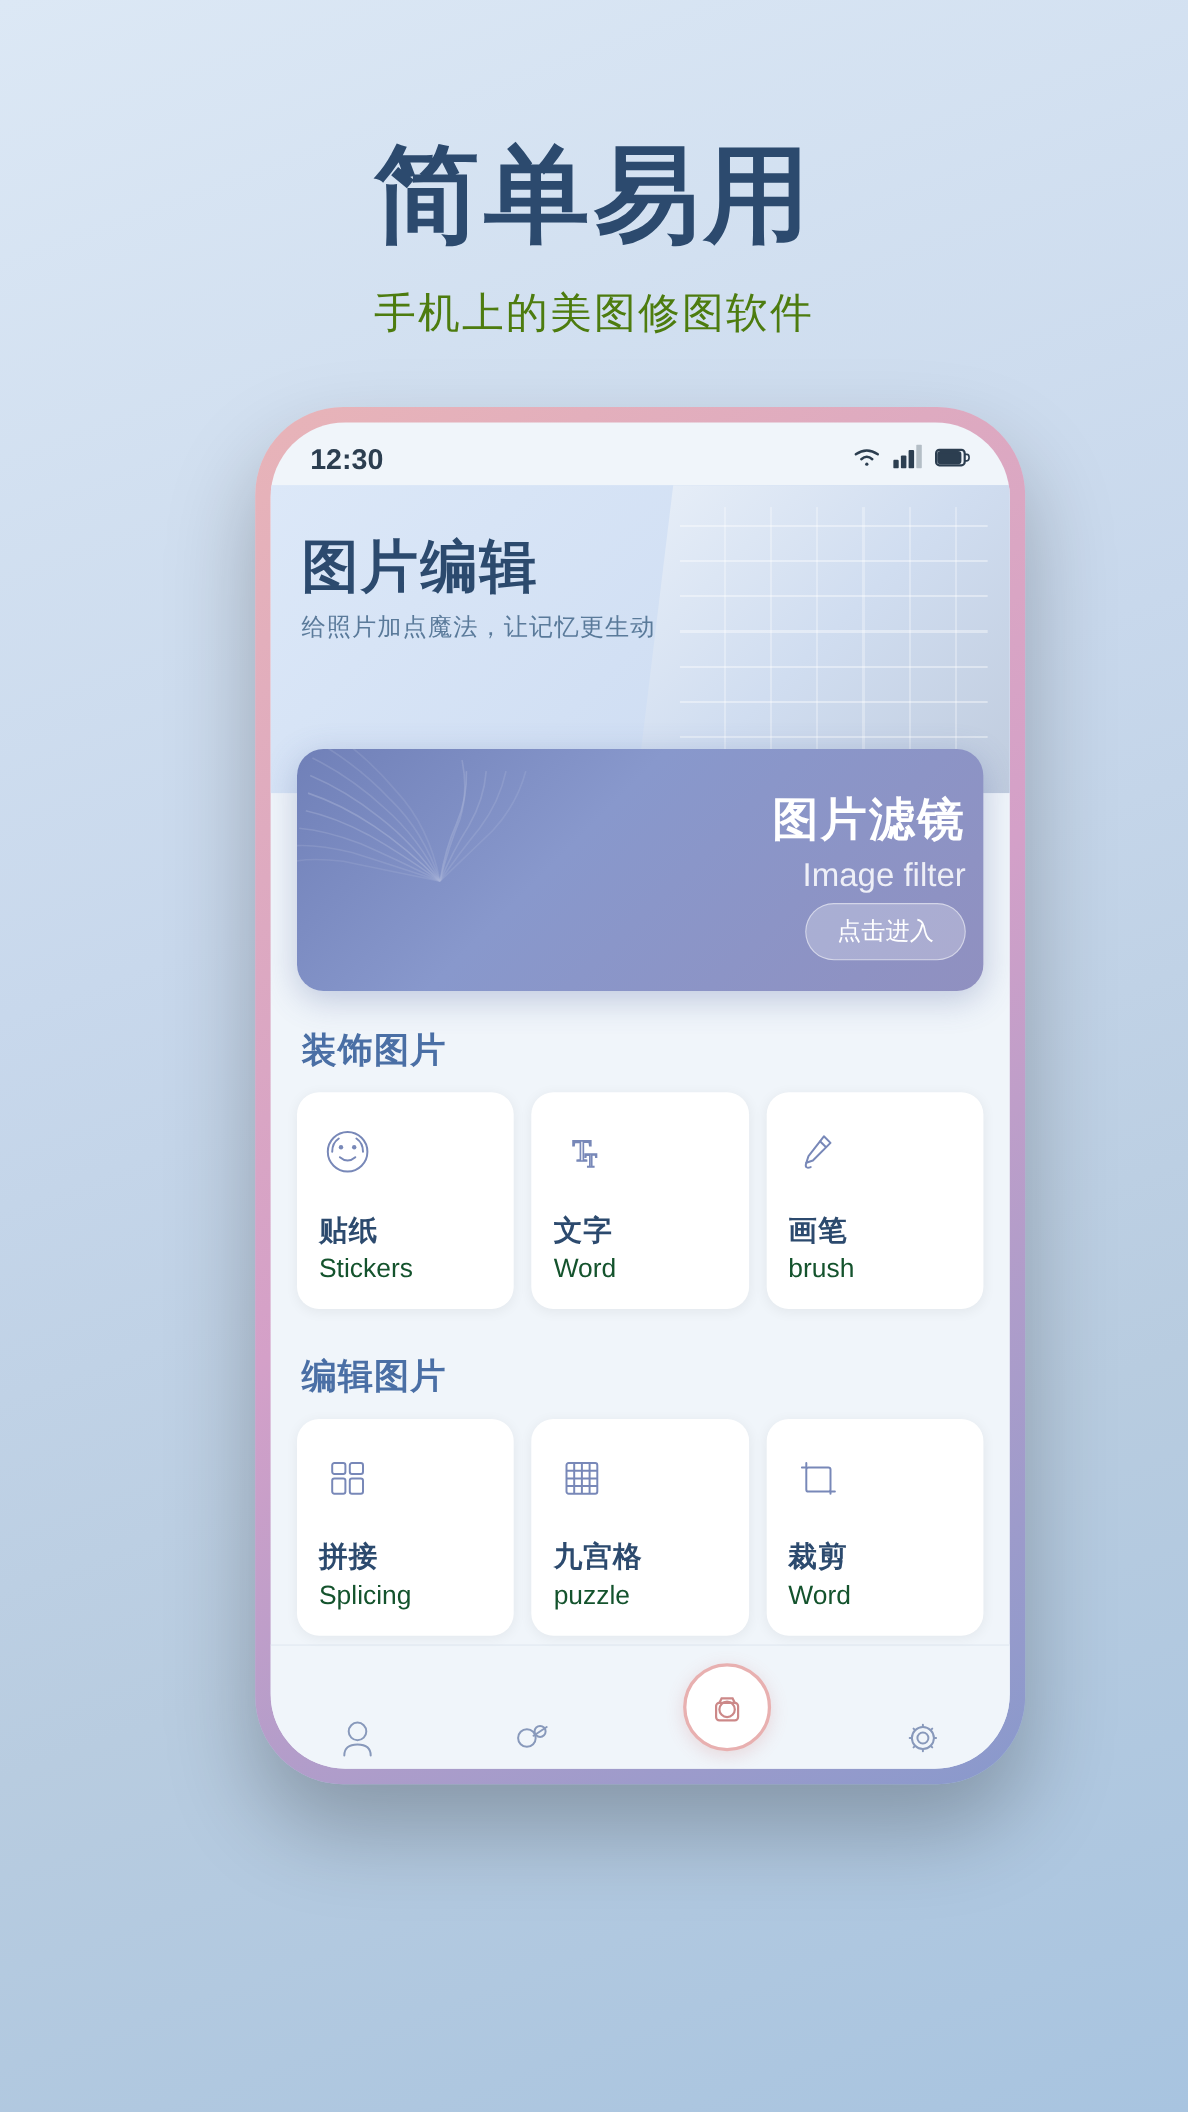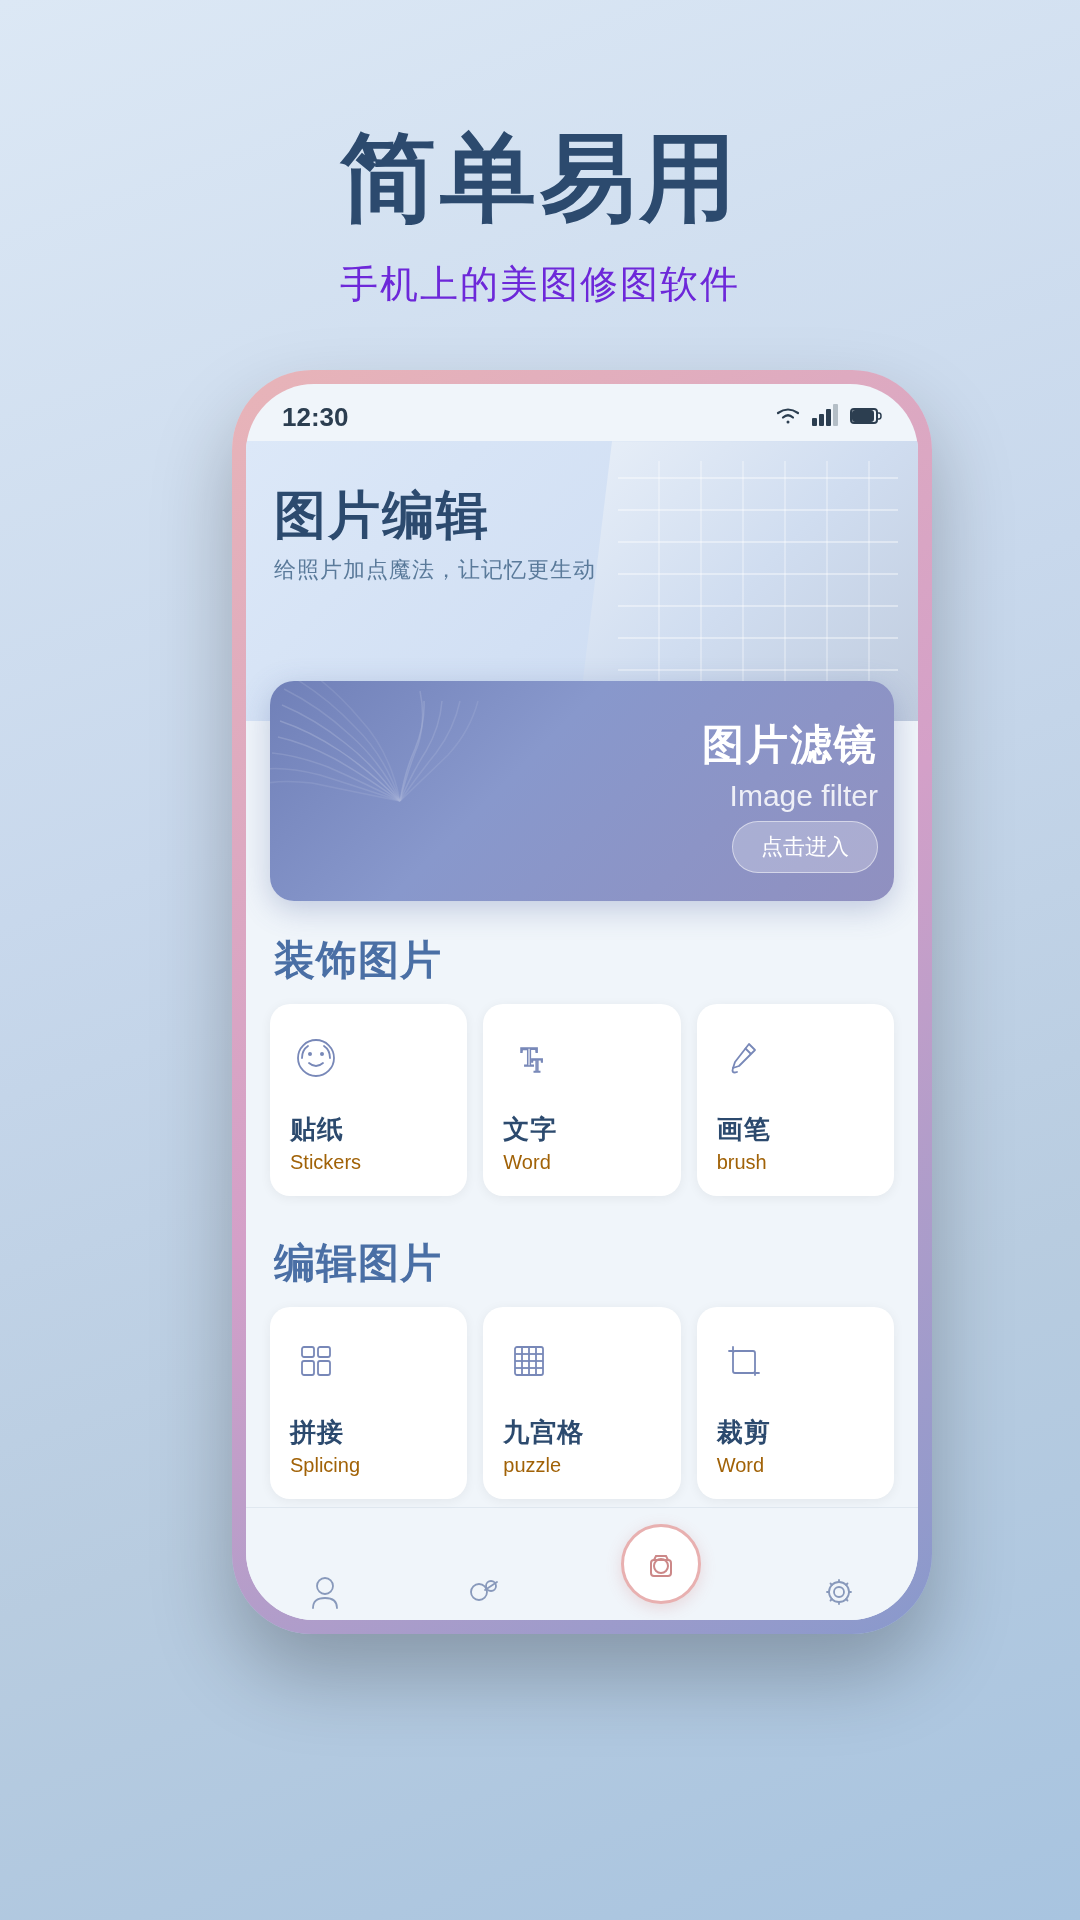--- a/index.html
+++ b/index.html
@@ -23,21 +23,21 @@
     }
     .hero-title {
       font-size: 96px;
       font-weight: 700;
       color: #2c4a6e;
       letter-spacing: 4px;
       line-height: 1.2;
     }
     .hero-subtitle {
       font-size: 38px;
-      color: #6d28d9;
+      color: #4d7c0f;
       margin-top: 24px;
       letter-spacing: 2px;
     }
 
     
     .phone-wrapper {
       position: relative;
       width: 616px;
       margin: 0 auto;
     }
@@ -171,21 +171,21 @@
       border: 1px solid rgba(255,255,255,0.5);
       border-radius: 30px;
       padding: 10px 28px;
       font-size: 22px;
       color: #fff;
       cursor: pointer;
     }
 
     
     .section-title {
-      font-size: 41px;
+      font-size: 32px;
       font-weight: 700;
       color: #2c4a6e;
       padding: 32px 28px 16px;
       letter-spacing: 1px;
     }
     .section-title span {
       color: #4a6fa5;
     }
 
     
@@ -219,22 +219,22 @@
       fill: none;
       stroke-width: 1.8;
     }
     .feature-name-zh {
       font-size: 26px;
       font-weight: 600;
       color: #2c4a6e;
       letter-spacing: 1px;
     }
     .feature-name-en {
-      font-size: 20px;
-      color: #a16207;
+      font-size: 24px;
+      color: #14532d;
       margin-top: 4px;
     }
 
     
     .bottom-nav {
       background: #f0f5fa;
       padding: 16px 0 8px;
       display: flex;
       justify-content: space-around;
       align-items: flex-end;

